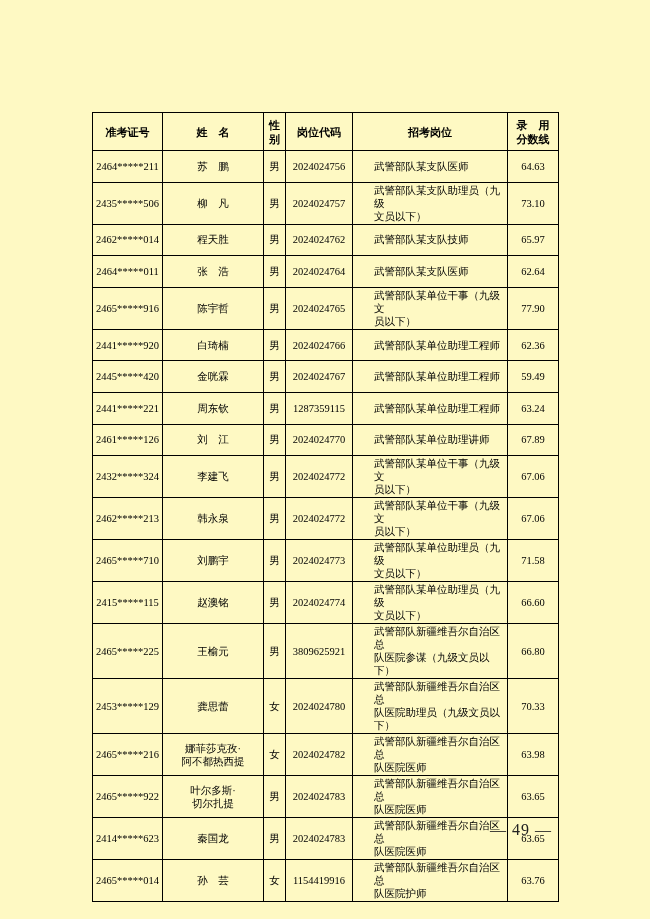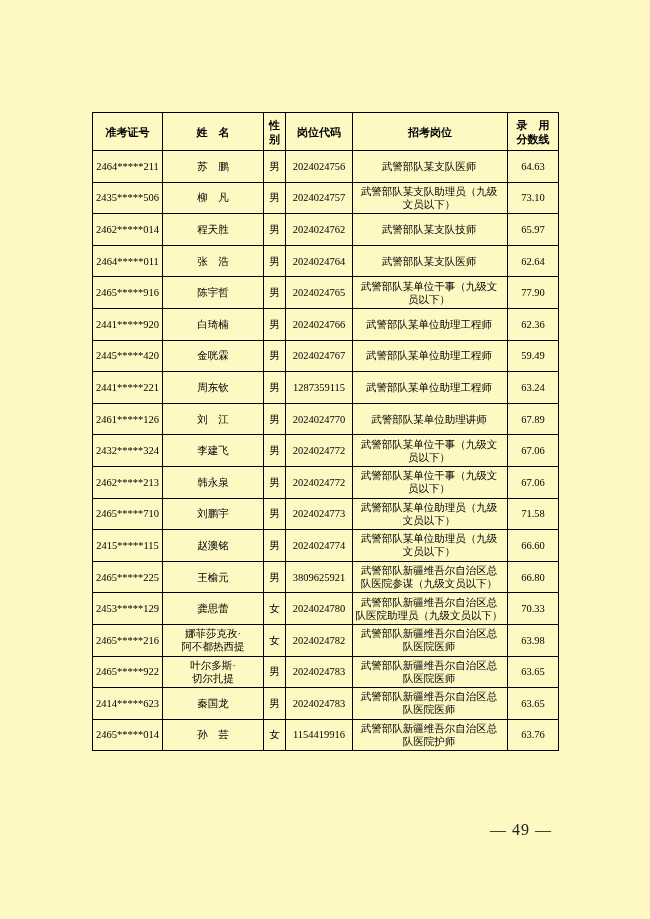--- a/index.html
+++ b/index.html
@@ -48,22 +48,22 @@
     font-size: 11px;
     line-height: 14px;
     font-family: "Liberation Sans", "DejaVu Sans", sans-serif;
   }
   tbody tr { height: 31.6px; }
   tbody td {
     font-size: 10.5px;
     line-height: 13px;
   }
   tbody td.col-4 {
-    text-align: center;
-    padding-left: 0;
+    text-align: left;
+    padding-left: 21px;
     padding-right: 2px;
   }
   .page-number {
     position: absolute;
     top: 821px;
     left: 0;
     width: 552px;
     text-align: right;
     font-size: 16px;
     letter-spacing: 1px;

